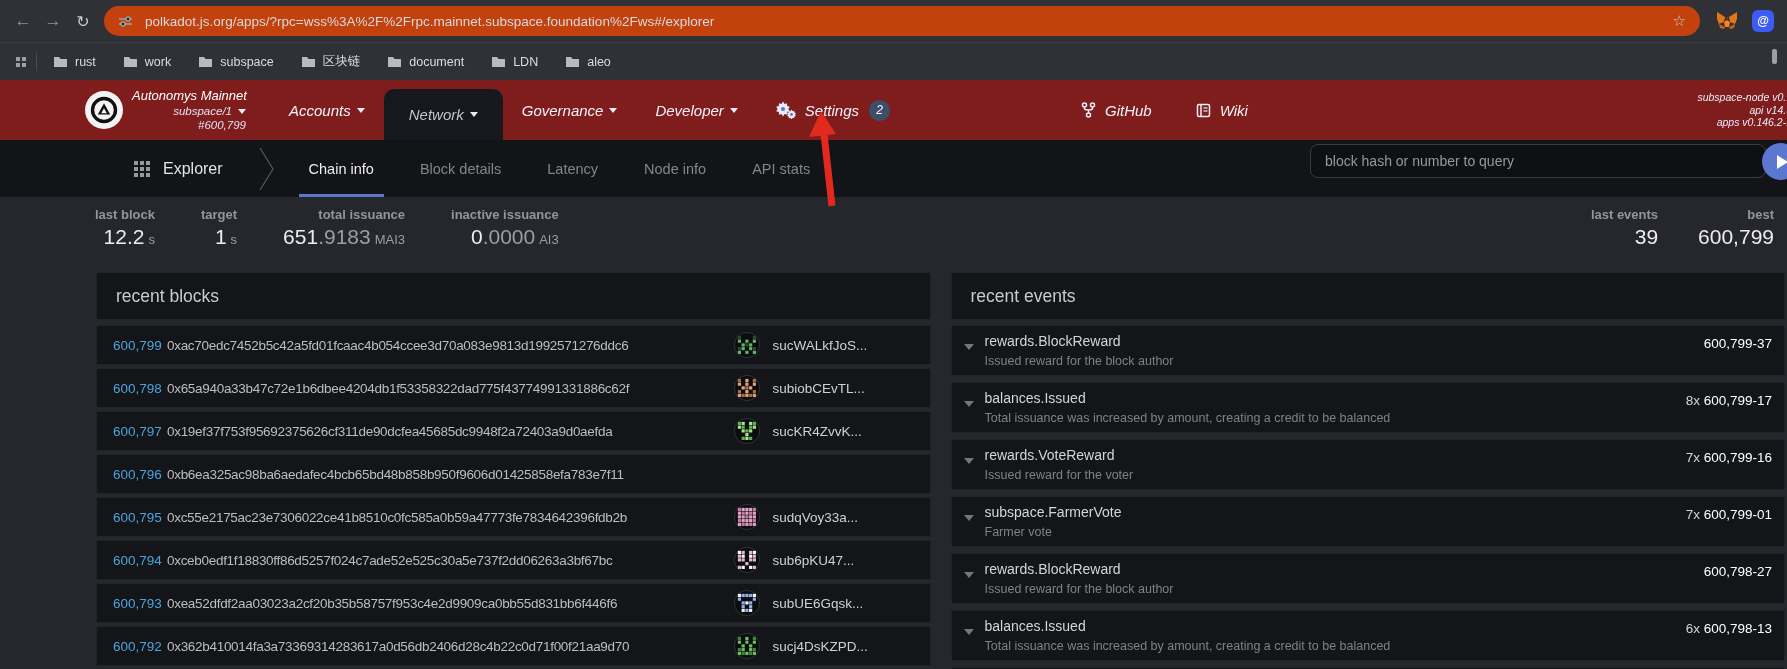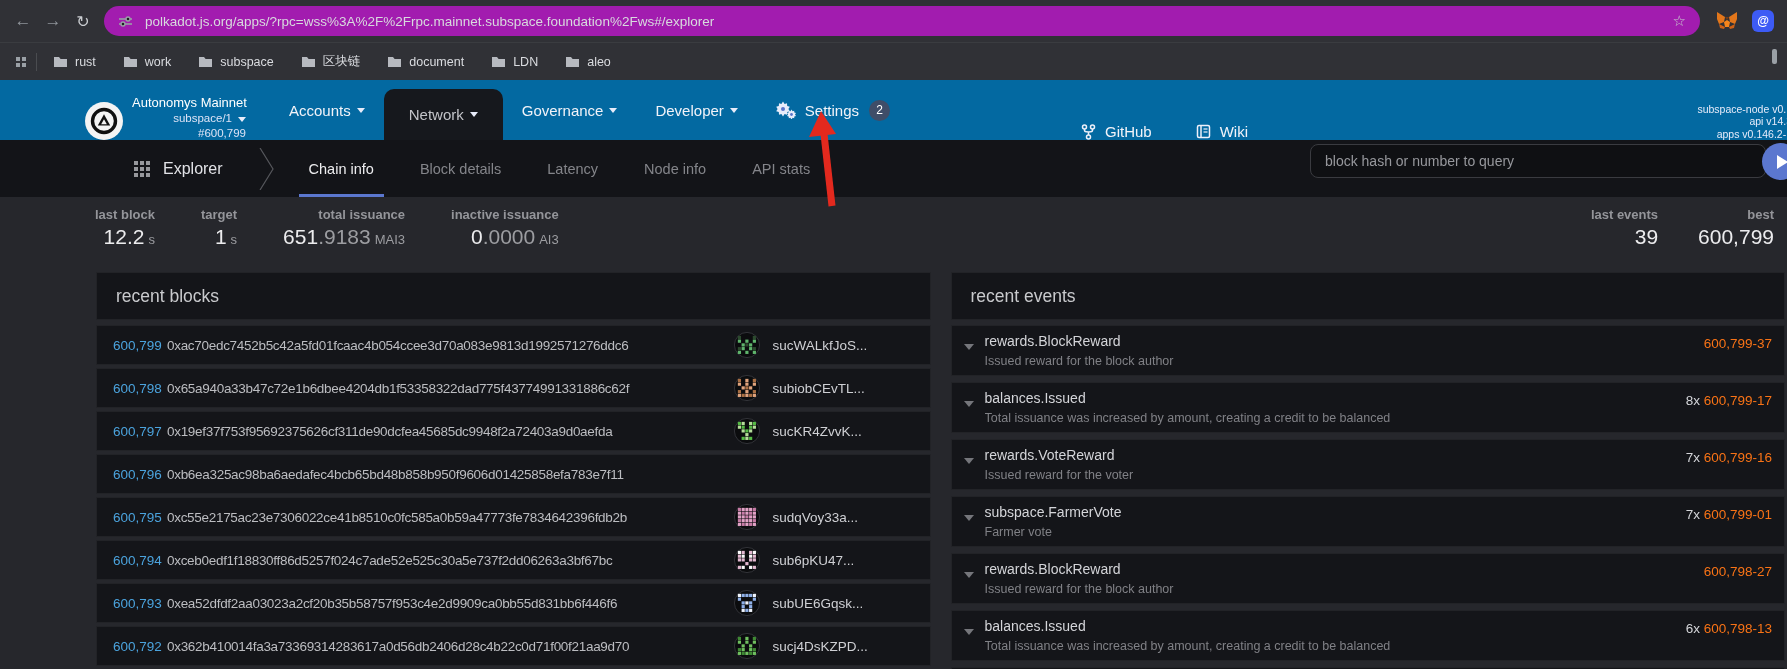--- a/index.html
+++ b/index.html
@@ -5,42 +5,42 @@
   * { margin:0; padding:0; box-sizing:border-box; }
   html,body { width:1787px; height:669px; }
   body { position:relative; overflow:hidden; background:#26272c;
          font-family:"Liberation Sans", sans-serif; }
 
   
   .toolbar { position:absolute; top:0; left:0; right:0; height:42px;
              background:#303136; display:flex; align-items:center; padding:0 8px; }
   .nav-btn { width:30px; text-align:center; font-size:17px; color:#8f949a; cursor:default; }
   .nav-btn.reload { color:#c9ccd0; font-size:16px; }
-  .omnibox { width:1596px; height:30px; margin-left:6px; background:#a21caf;
+  .omnibox { width:1596px; height:30px; margin-left:6px; background:#c2410c;
              border-radius:15px; display:flex; align-items:center; padding:0 14px;
              color:#d8dade; font-size:13.5px; }
   .site-info { margin-right:12px; display:flex; align-items:center; }
   .url-text { white-space:nowrap; overflow:hidden; }
   .star { margin-left:auto; color:#c6c9cd; font-size:15px; }
   .ext { display:flex; align-items:center; gap:14px; margin-left:16px; }
   .ext-blue { width:22px; height:22px; border-radius:6px; background:#3d5bf5; color:#fff;
               font-size:12px; font-weight:bold; display:flex; align-items:center; justify-content:center; }
 
   .bookmarks { position:absolute; top:42px; left:0; right:0; height:38px;
                background:#303136; border-top:1px solid #3a3c40;
                display:flex; align-items:center; padding:0 12px; }
   .apps-grid { display:grid; grid-template-columns:4px 4px; grid-gap:2px; margin:0 10px 0 4px; }
   .apps-grid i { width:4px; height:4px; background:#9aa0a6; }
   .bm-sep { width:1px; height:18px; background:#4a4c50; margin-right:16px; }
   .bm-item { display:flex; align-items:center; gap:7px; margin-right:27px;
              color:#dadce0; font-size:12.5px; }
 
   
   .app-header { position:absolute; top:80px; left:0; right:0; height:60px;
-                background:#0369a1; display:flex; align-items:flex-end; color:#fff; }
+                background:#7f1d1d; display:flex; align-items:center; color:#fff;font-style:italic; }
   .logo { width:38px; height:38px; border-radius:50%; background:#f4f4f4; margin-left:85px;
           display:flex; align-items:center; justify-content:center; flex:0 0 auto; }
   .chain-block { width:114px; margin-left:9px; text-align:right; line-height:1.25; }
   .chain-name { font-size:13px; color:#ffffff; white-space:nowrap; }
   .chain-spec { font-size:11.5px; color:#dde3f6; }
   .chain-best { font-size:11.5px; color:#dde3f6; }
   .caret { display:inline-block; width:0; height:0; border-left:4px solid transparent;
            border-right:4px solid transparent; border-top:5px solid #e8ecfa; margin-left:6px; vertical-align:middle; }
   .hnav { display:flex; align-items:center; height:100%; margin-left:24px; }
   .hnav-item { display:flex; align-items:center; font-size:15px; color:#f2f3f9;
@@ -104,21 +104,21 @@
   .b-name { color:#cfd0d4; font-size:13.5px; white-space:nowrap; }
 
   .e-row { min-height:46px; margin-bottom:6px; background:#141519; box-shadow:inset 0 0 0 1px #222327;
            position:relative; padding:8px 120px 8px 34px; }
   .e-toggle { position:absolute; left:13px; top:19px; width:0; height:0;
               border-left:5px solid transparent; border-right:5px solid transparent;
               border-top:6px solid #75767b; }
   .e-name { font-size:14px; color:#d4d5d9; margin-bottom:5px; }
   .e-desc { font-size:12.5px; color:#808186; white-space:nowrap; overflow:hidden; }
   .e-right { position:absolute; right:13px; top:11px; font-size:13.5px; color:#d4d5d9; white-space:nowrap; }
-  .e-link { color:#f97316; }
+  .e-link { color:#ffffff; }
 
   
   .annotation-arrow { position:absolute; inset:0; pointer-events:none; z-index:50; }
   .scroll-thumb { position:absolute; left:1772px; top:49px; width:5px; height:15px;
                   background:#9aa0a6; border-radius:2px; z-index:40; }
   svg { display:block; }
 </style>
 </head>
 <body>
 

